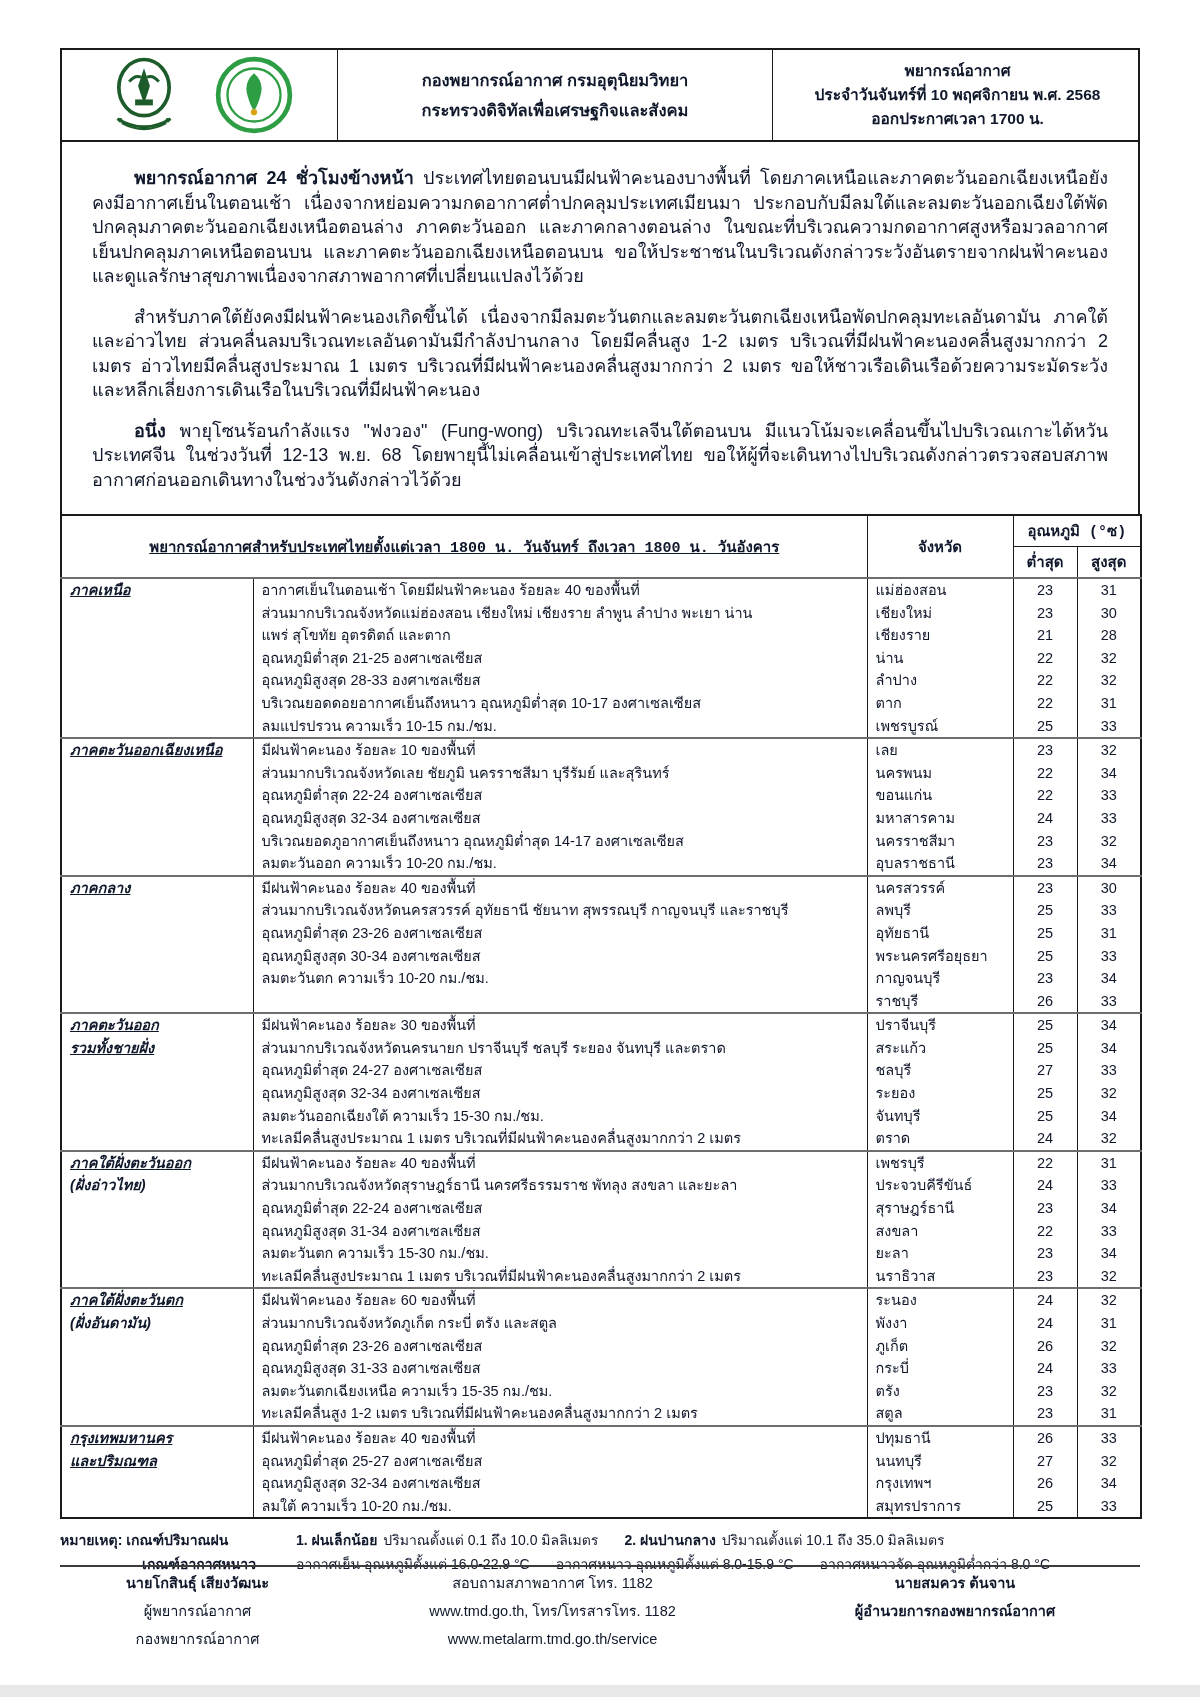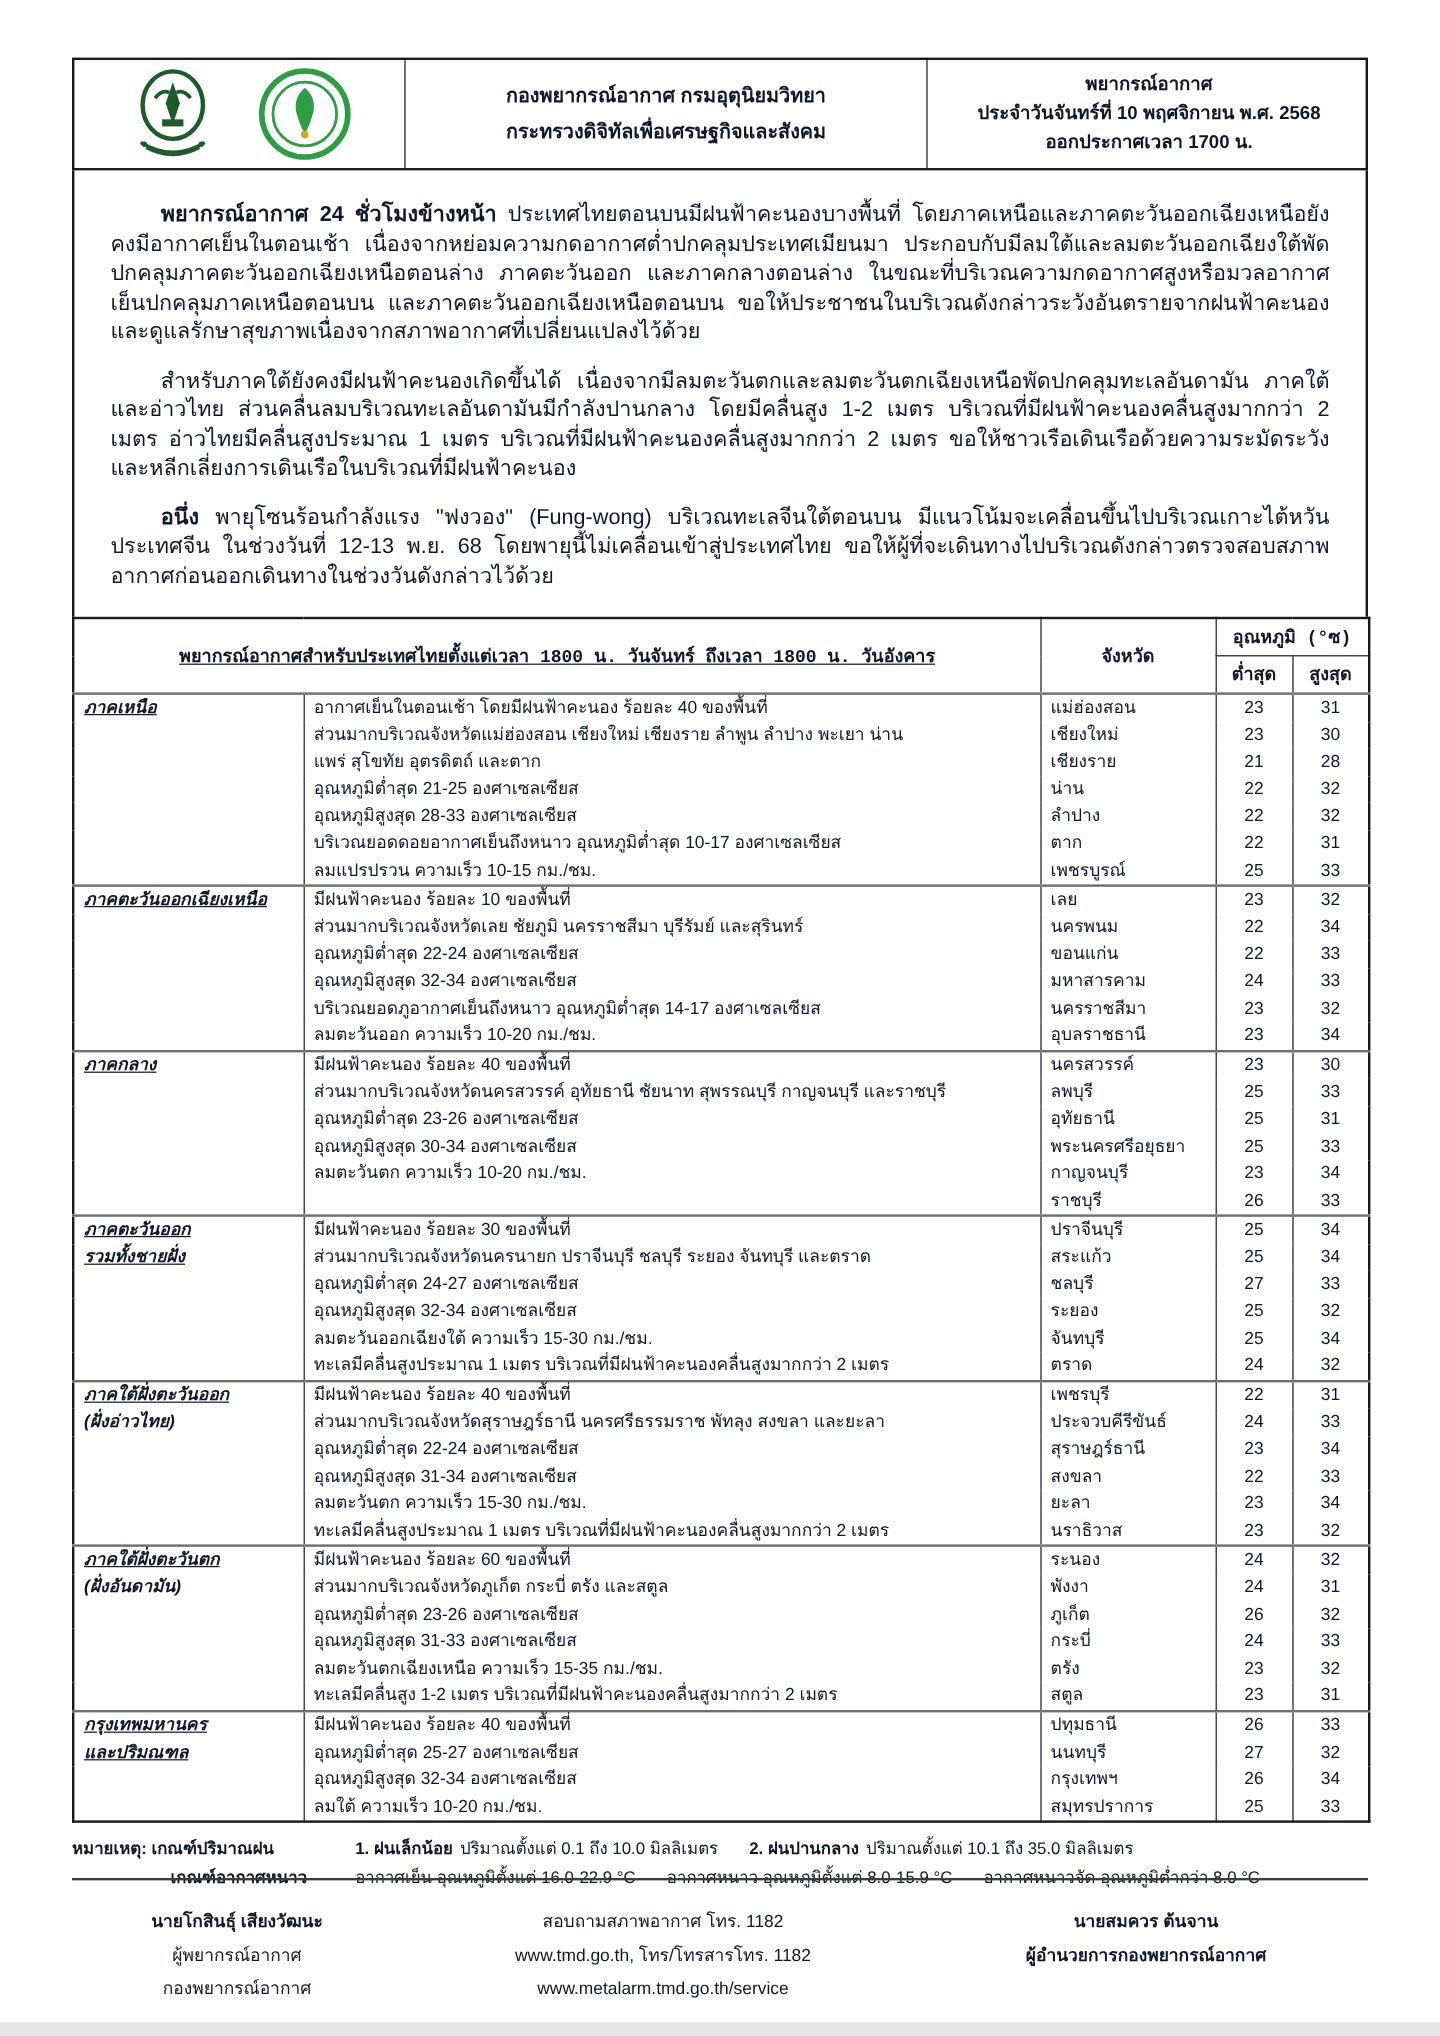--- a/index.html
+++ b/index.html
@@ -46,21 +46,21 @@
   .notes{margin-top:9px;font-size:14px;line-height:24px;}
   .note-row{display:flex;}
   .note-label{width:218px;text-align:left;font-weight:bold;flex:0 0 auto;}
   .note-label.r2{text-align:right;padding-right:22px;box-sizing:border-box;}
   .note-content{padding-left:18px;}
   .note-content b{margin-right:2px;}
   .note-part{margin-right:26px;}
 
   
   .footer{position:absolute;left:60px;top:1565px;width:1080px;border-top:2.5px solid #3c3c3c;
-          display:flex;padding-top:24px;}
+          display:flex;padding-top:5px;}
   .f-col{display:flex;flex-direction:column;align-items:center;gap:6px;font-size:14.5px;line-height:22px;}
   .f-col.c1{width:275px;} .f-col.c2{width:435px;} .f-col.c3{width:370px;}
   .f-b{font-weight:bold;}
 
   .bottom-bar{position:absolute;left:0;bottom:0;width:1200px;height:12px;background:#e8e8e8;}
 </style>
 </head>
 <body>
 
 <div class="page">

